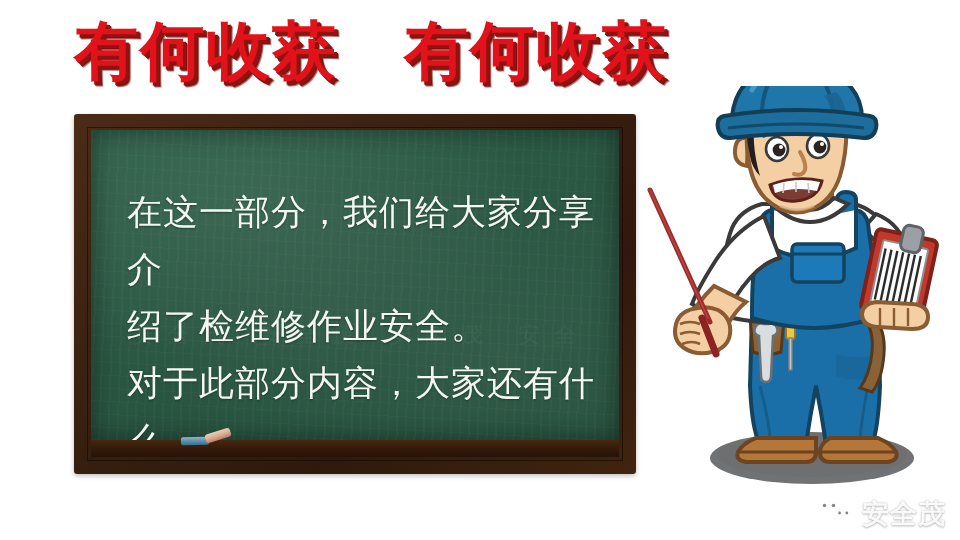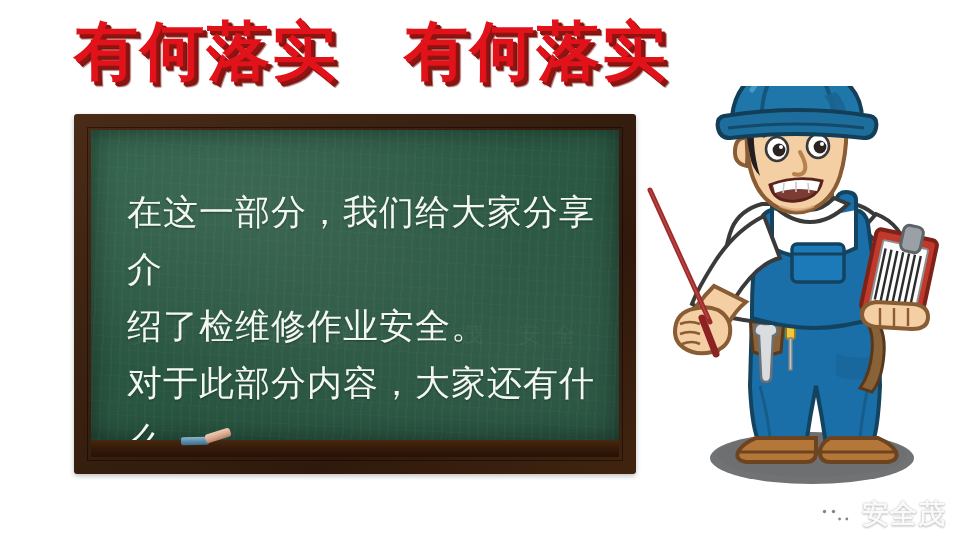--- a/index.html
+++ b/index.html
@@ -156,40 +156,40 @@
     height: 410px;
   }
   #worker svg { display: block; }
 
   
   #watermark {
     position: absolute;
     right: 14px;
     bottom: 8px;
     display: flex;
-    align-items: flex-end;
+    align-items: flex-start;
     gap: 7px;
     opacity: 0.92;
   }
   #watermark-icon { display: block; }
   #watermark-text {
     font-family: "DejaVu Sans", "Liberation Sans", sans-serif;
     font-size: 27px;
     font-weight: bold;
     color: rgba(255,255,255,0.92);
     text-shadow: 0 0 2px rgba(120,120,120,0.55), 0 1px 2px rgba(90,90,90,0.35);
     letter-spacing: 1px;
   }
 </style>
 </head>
 <body>
 
 <div id="slide">
 
-  <div id="title">有何落实　有何落实</div>
+  <div id="title">有何收获　有何收获</div>
 
   <div id="blackboard">
 
     <div id="blackboard-inner-bevel"></div>
 
     <div id="board-surface">
       <div id="board-watermark">安全茂  安全茂  安全茂  安全茂</div>
       <div id="board-text">在这一部分，我们给大家分享介
 绍了检维修作业安全。
 对于此部分内容，大家还有什么

